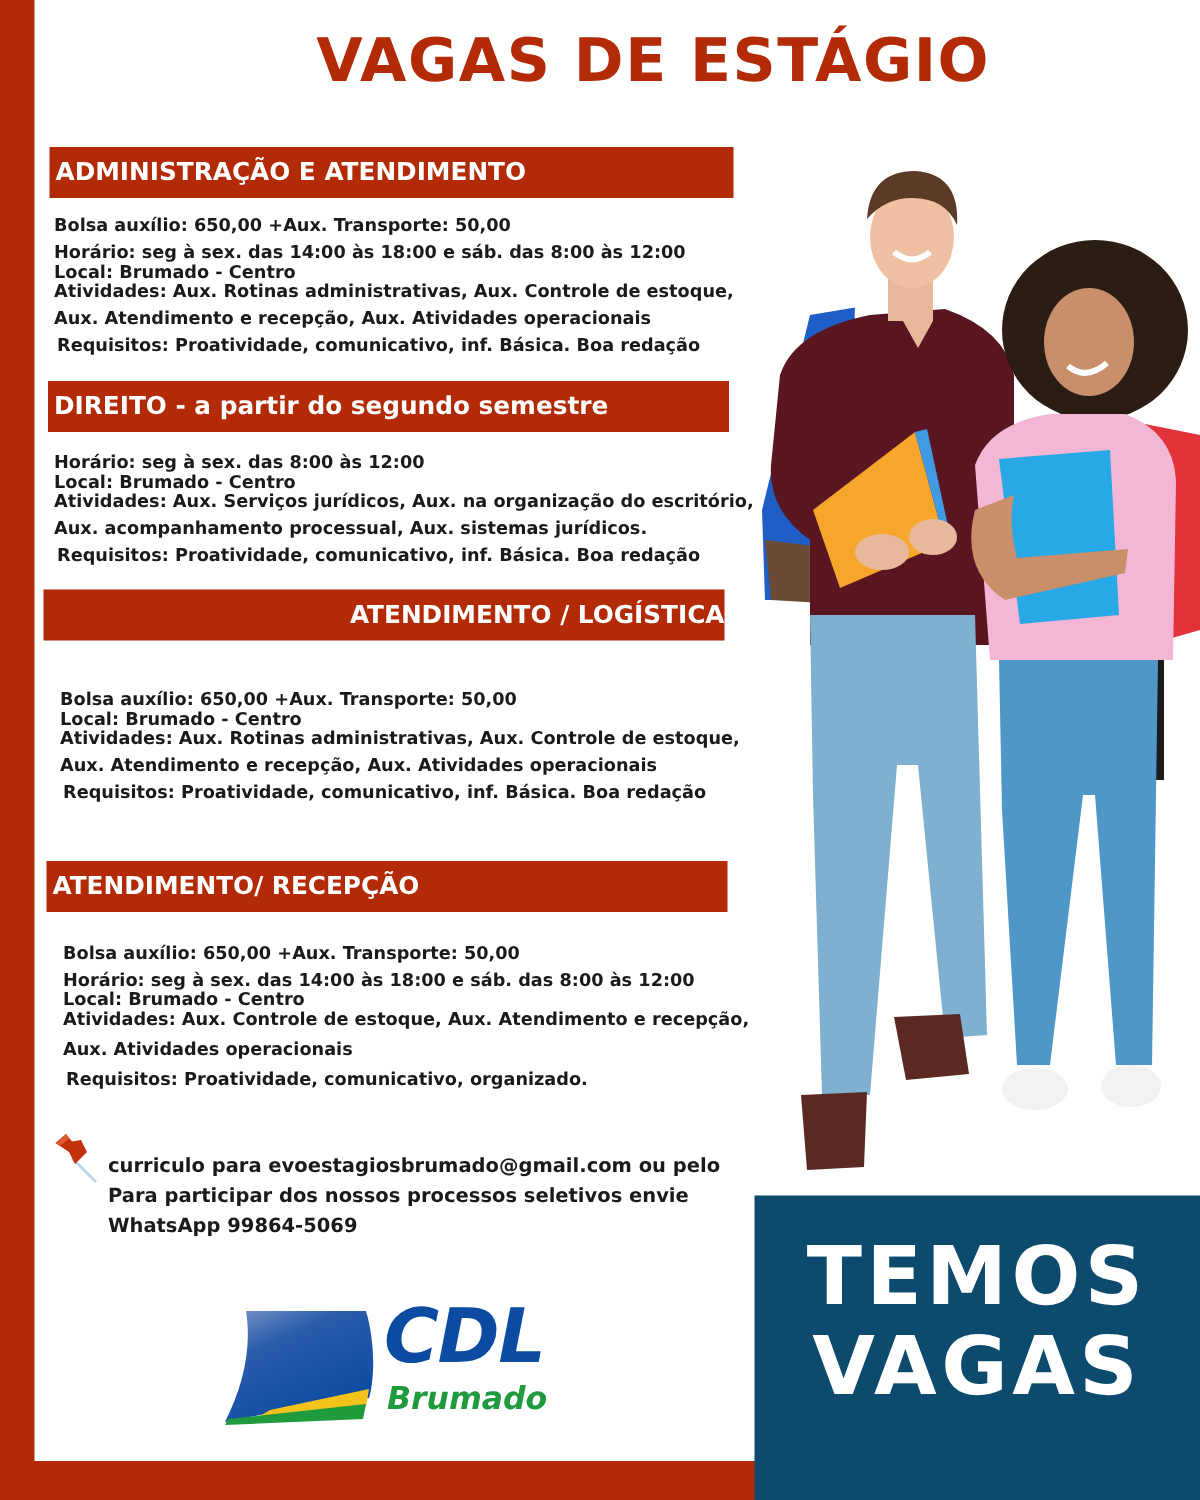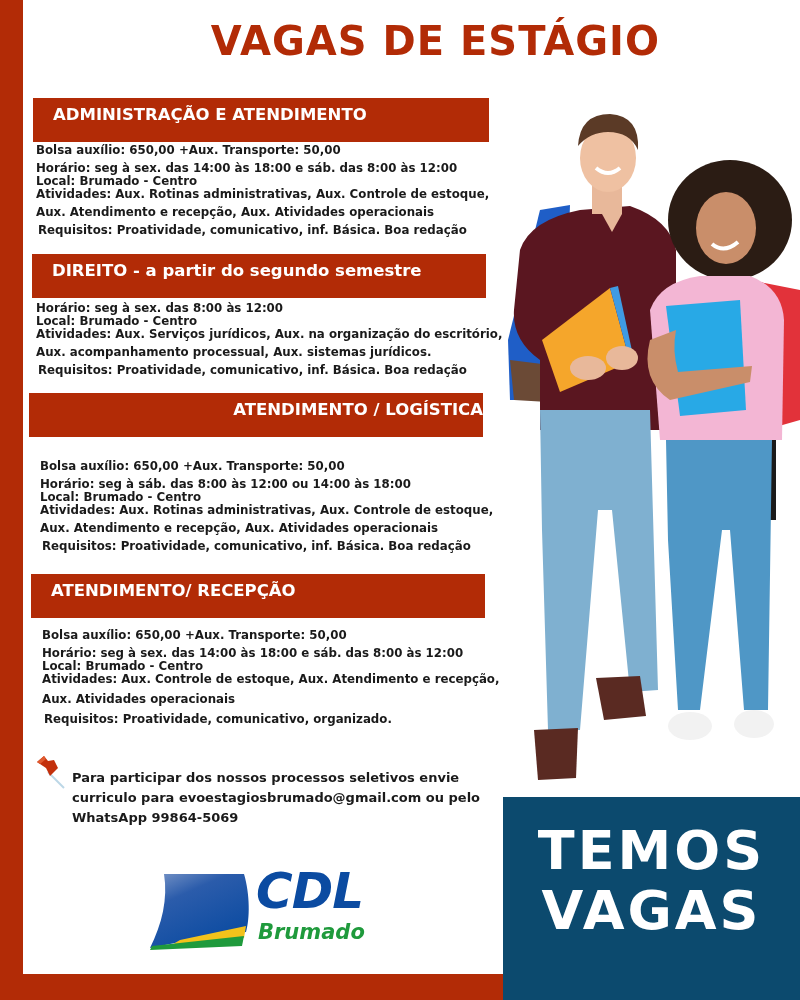--- a/index.html
+++ b/index.html
@@ -9,23 +9,23 @@
     .frame-left { position: absolute; left: 0; top: 0; width: 23px; height: 1000px; background: #b22b06; }
     .frame-bottom { position: absolute; left: 0; top: 974px; width: 800px; height: 26px; background: #b22b06; }
 
     .title {
       position: absolute; left: 160px; top: 18px; width: 500px; text-align: right;
       font-family: "DejaVu Sans", sans-serif; font-weight: bold; font-size: 40px;
       color: #b22b06; letter-spacing: 1px;
     }
 
     .section-header {
-      position: absolute; height: 44px; background: #b22b06; color: #ffffff;
+      position: absolute; height: 34px; background: #b22b06; color: #ffffff;
       font-family: "DejaVu Sans", sans-serif; font-weight: bold; font-size: 16.5px;
-      line-height: 34px; padding-left: 20px; white-space: nowrap;
+      line-height: 34px; padding-left: 4px; white-space: nowrap;
     }
 
     .section-body {
       position: absolute; font-family: "DejaVu Sans", sans-serif; font-weight: bold;
       font-size: 11.8px; color: #1a1a1a; line-height: 16px; white-space: nowrap;
     }
     .section-body .line { display: block; }
     .section-body .gap-sm { margin-top: 2px; }
     .section-body .gap-md { margin-top: 4px; }
     .section-body .tight { margin-top: -3px; }
@@ -84,21 +84,20 @@
   <span class="line gap-sm">Horário: seg à sex. das 8:00 às 12:00</span>
   <span class="line tight">Local: Brumado - Centro</span>
   <span class="line tight">Atividades: Aux. Serviços jurídicos, Aux. na organização do escritório,</span>
   <span class="line gap-sm">Aux. acompanhamento processual, Aux. sistemas jurídicos.</span>
   <span class="line gap-sm indent">Requisitos: Proatividade, comunicativo, inf. Básica. Boa redação</span>
 </div>
 
 <div class="section-header" style="left:29px; top:393px; width:454px;text-align:right;">ATENDIMENTO / LOGÍSTICA</div>
 <div class="section-body" style="left:40px; top:458px;">
   <span class="line">Bolsa auxílio: 650,00 +Aux. Transporte: 50,00</span>
-  <span class="line gap-sm">Horário: seg à sáb. das 8:00 às 12:00 ou 14:00 às 18:00</span>
   <span class="line tight">Local: Brumado - Centro</span>
   <span class="line tight">Atividades: Aux. Rotinas administrativas, Aux. Controle de estoque,</span>
   <span class="line gap-sm">Aux. Atendimento e recepção, Aux. Atividades operacionais</span>
   <span class="line gap-sm indent">Requisitos: Proatividade, comunicativo, inf. Básica. Boa redação</span>
 </div>
 
 <div class="section-header" style="left:31px; top:574px; width:454px;">ATENDIMENTO/ RECEPÇÃO</div>
 <div class="section-body" style="left:42px; top:627px;">
   <span class="line">Bolsa auxílio: 650,00 +Aux. Transporte: 50,00</span>
   <span class="line gap-sm">Horário: seg à sex. das 14:00 às 18:00 e sáb. das 8:00 às 12:00</span>
@@ -107,22 +106,22 @@
   <span class="line gap-md">Aux. Atividades operacionais</span>
   <span class="line gap-md indent">Requisitos: Proatividade, comunicativo, organizado.</span>
 </div>
 
 <svg class="pin-icon" viewBox="0 0 34 36">
   <line x1="14" y1="18" x2="30" y2="34" stroke="#bcd7e6" stroke-width="2"></line>
   <path d="M3 8 L10 2 L14 7 L20 6 L24 14 L16 22 L12 14 Z" fill="#c3300c"></path>
   <path d="M3 8 L10 2 L12 5 L6 10 Z" fill="#e05a2f"></path>
 </svg>
 <div class="footer-note">
+  <span style="display:block">curriculo para evoestagiosbrumado@gmail.com ou pelo</span>
   <span style="display:block">Para participar dos nossos processos seletivos envie</span>
-  <span style="display:block">curriculo para evoestagiosbrumado@gmail.com ou pelo</span>
   <span style="display:block">WhatsApp 99864-5069</span>
 </div>
 
 <div class="logo">
   <svg width="104" height="80" viewBox="0 0 104 80" style="position:absolute;left:0;top:4px;">
     <defs>
       <linearGradient id="blueGrad" x1="0" y1="0" x2="0.6" y2="1">
         <stop offset="0" stop-color="#7b97c8"></stop>
         <stop offset="0.35" stop-color="#2b5cab"></stop>
         <stop offset="1" stop-color="#0b4ba1"></stop>

